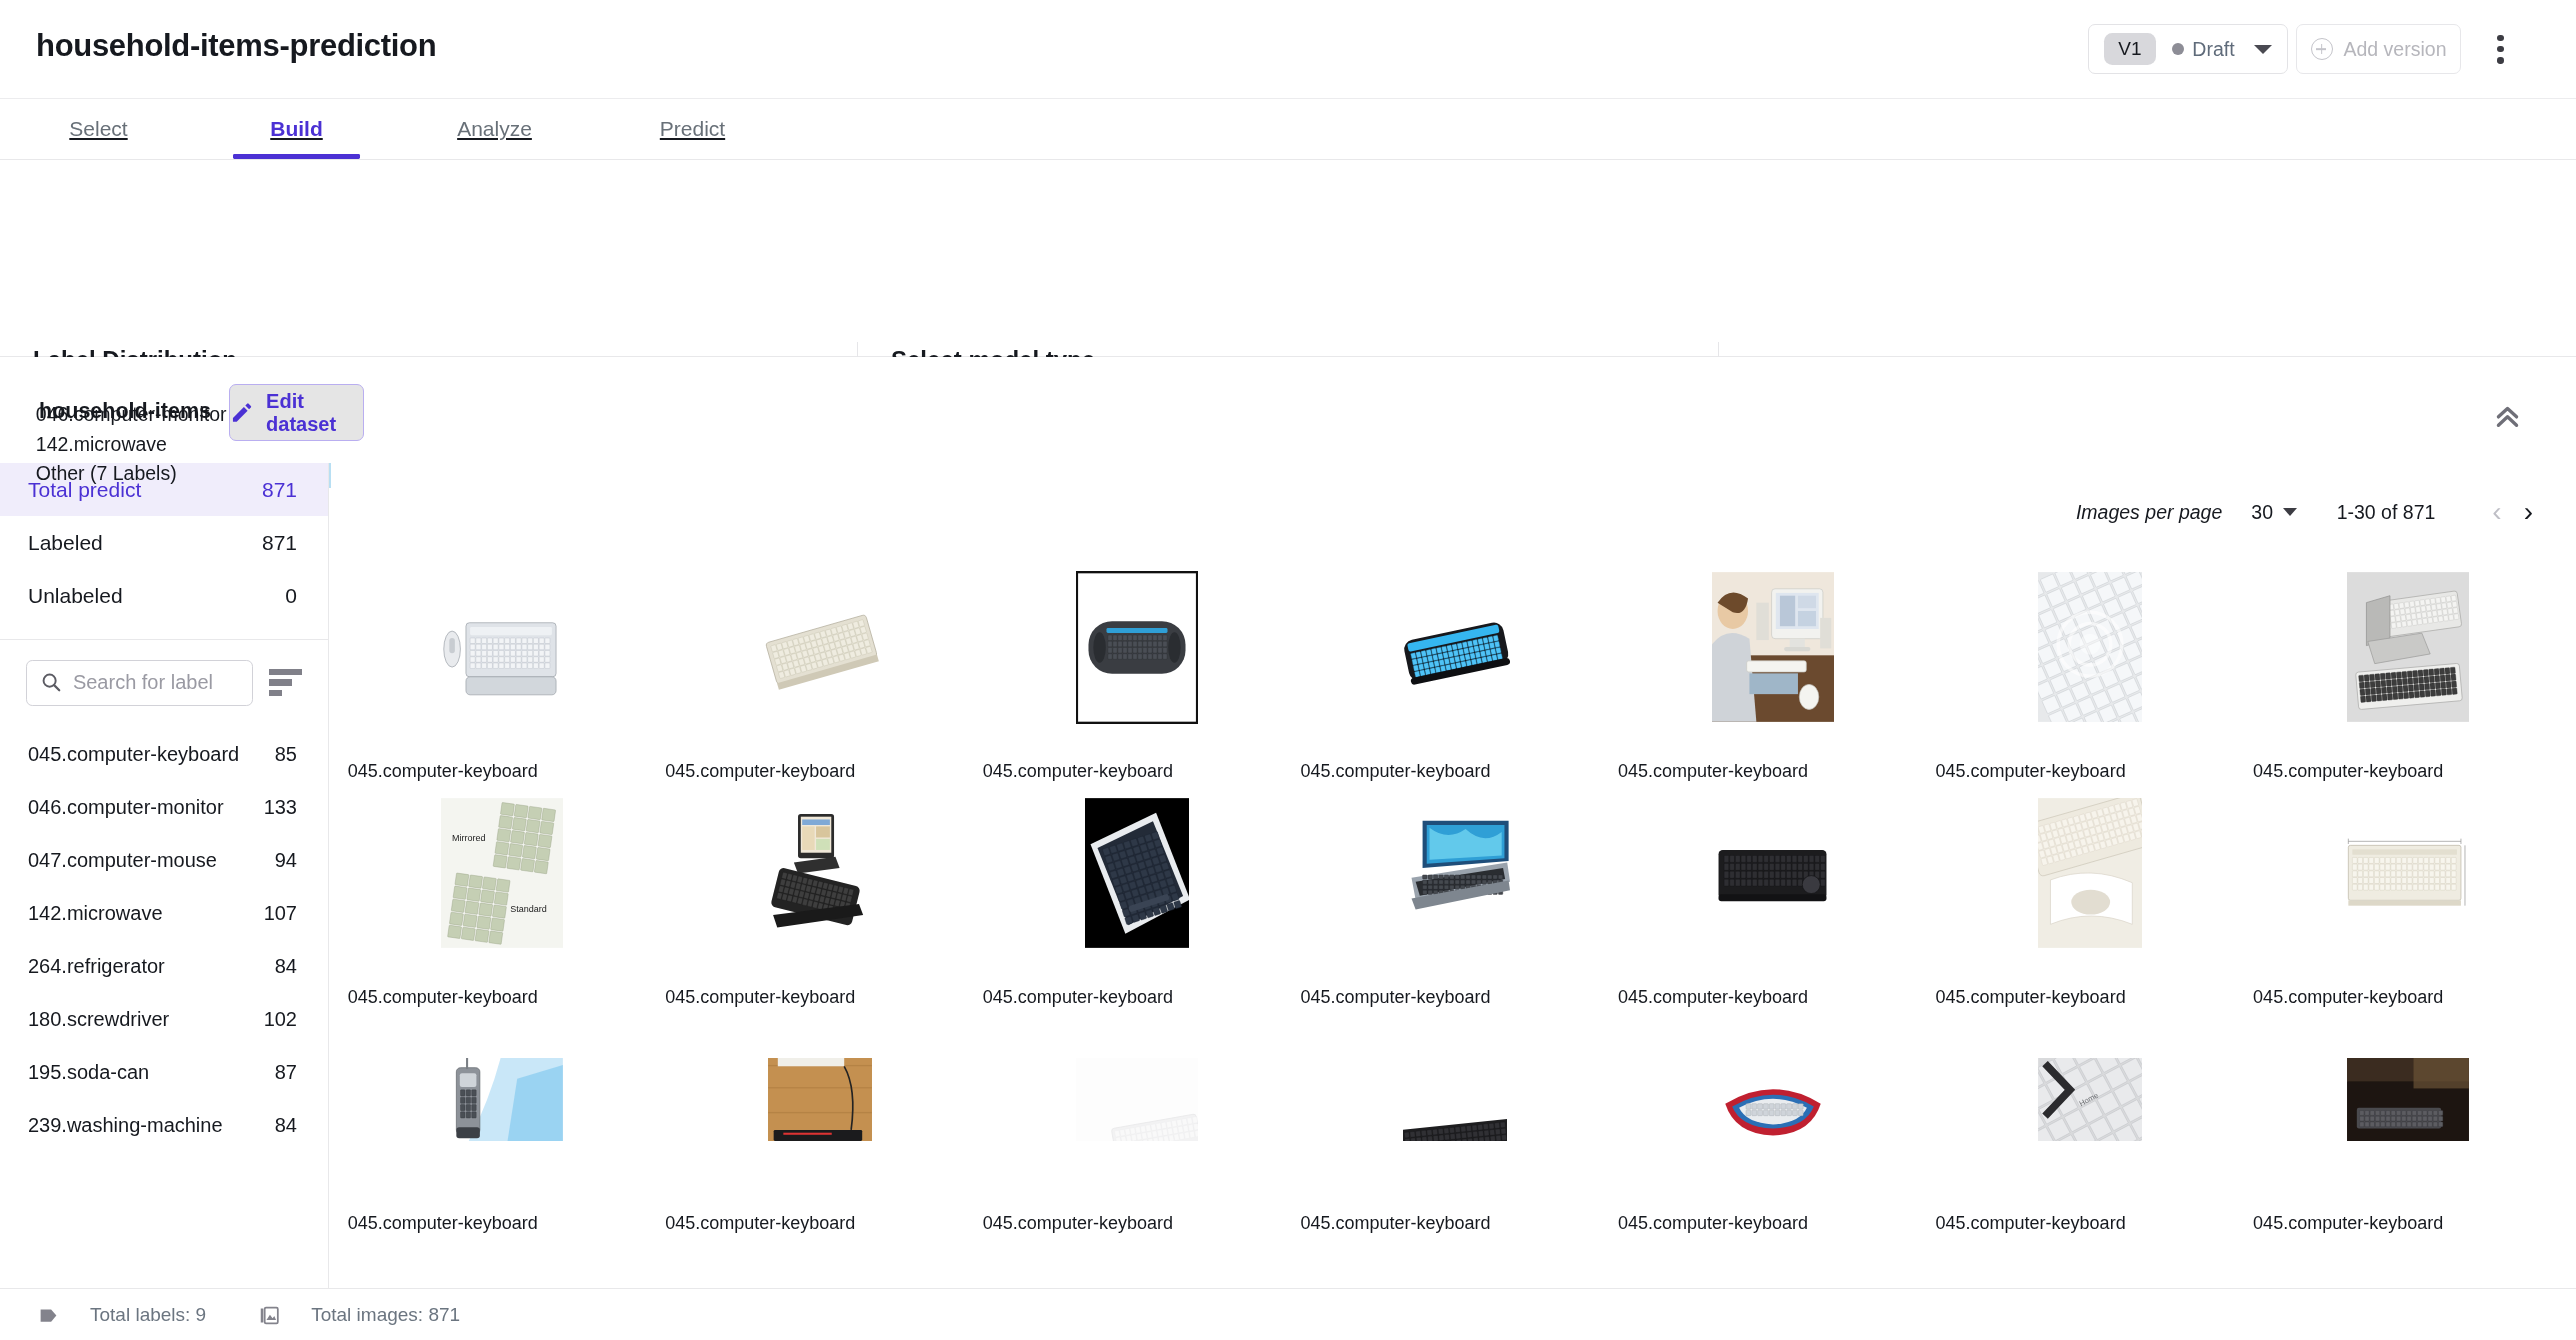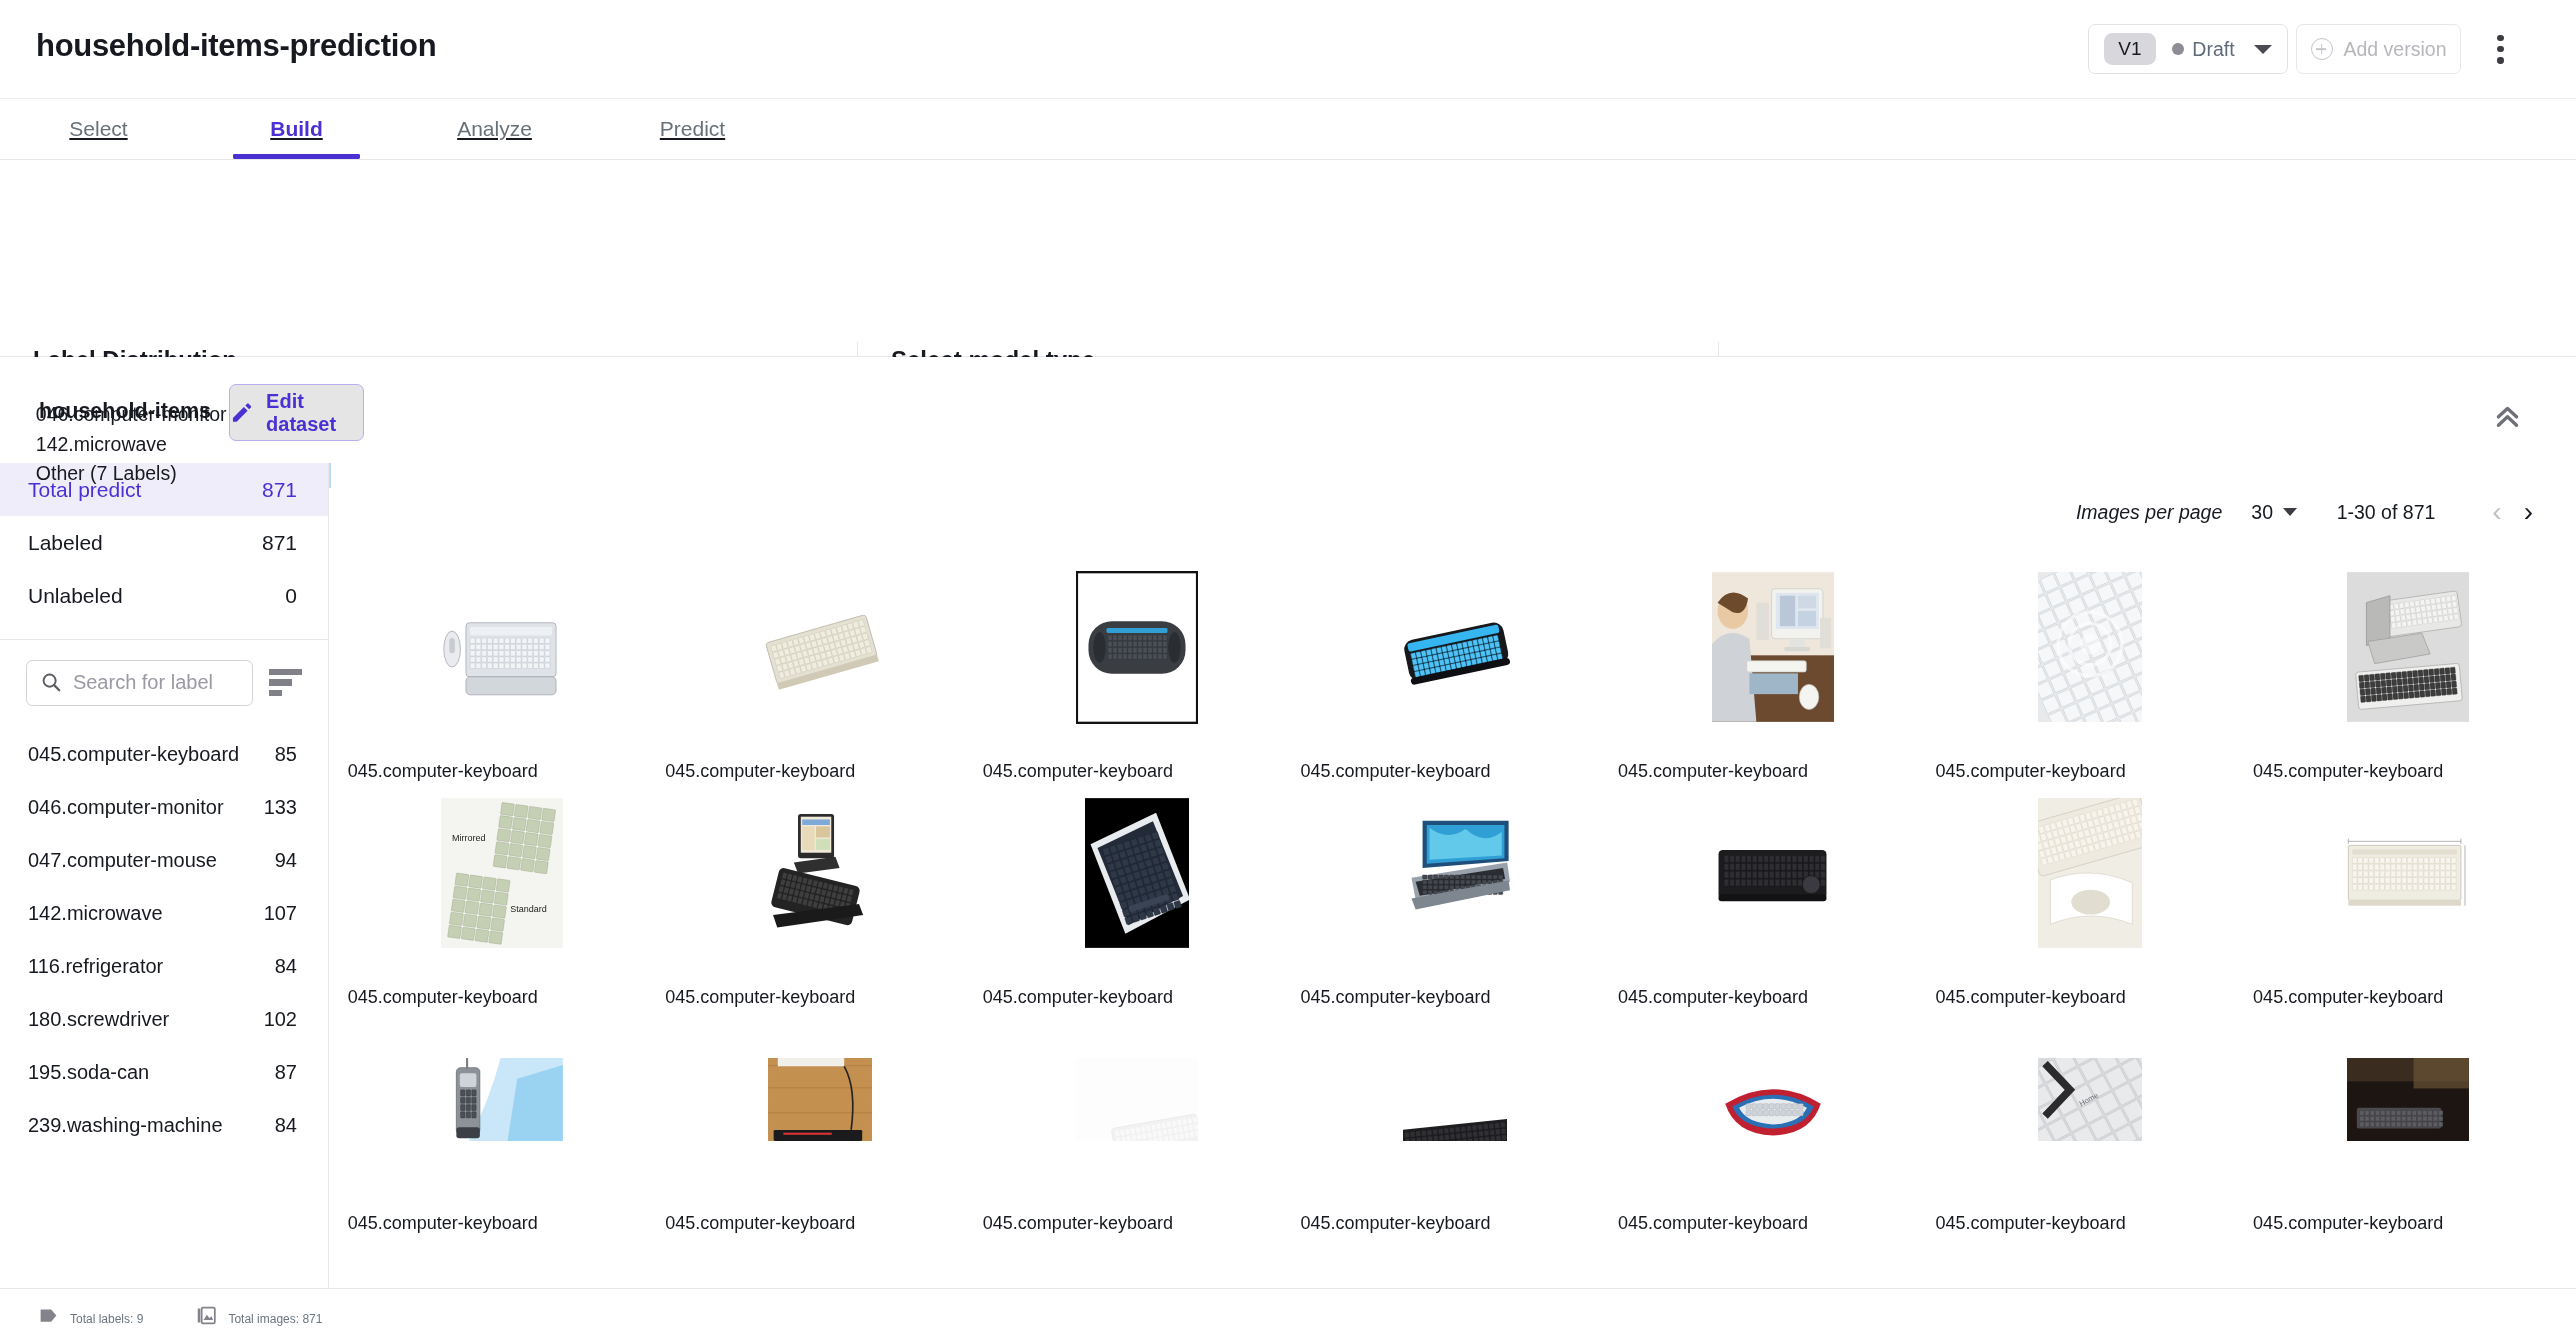--- a/index.html
+++ b/index.html
@@ -209,21 +209,21 @@
     position:absolute; left:4.2px; bottom:4.2px; font-size:18px; color:#16191f;
     white-space:nowrap;
   }
 
   
   .statusbar {
     position:absolute; left:0; top:1288px; width:2576px; height:53px;
     border-top:1.4px solid #e8e8ea; background:#fff;
     display:flex; align-items:center; padding-left:38px;
   }
-  .st-item { display:flex; align-items:flex-end; font-size:12px; color:#6b7580; margin-right:53px; }
+  .st-item { display:flex; align-items:center; font-size:19px; color:#6b7580; margin-right:53px;gap:20px; }
   .st-item .gl { margin-right:11px; display:flex; }
 </style>
 </head>
 <body>
 
 <div class="app">
 
   <div class="topbar">
     <div class="app-title">household-items-prediction</div>
 
@@ -373,21 +373,21 @@
       </div>
       <div class="label-row">
         <span>047.computer-mouse</span>
         <span>94</span>
       </div>
       <div class="label-row">
         <span>142.microwave</span>
         <span>107</span>
       </div>
       <div class="label-row">
-        <span>116.refrigerator</span>
+        <span>264.refrigerator</span>
         <span>84</span>
       </div>
       <div class="label-row">
         <span>180.screwdriver</span>
         <span>102</span>
       </div>
       <div class="label-row">
         <span>195.soda-can</span>
         <span>87</span>
       </div>

